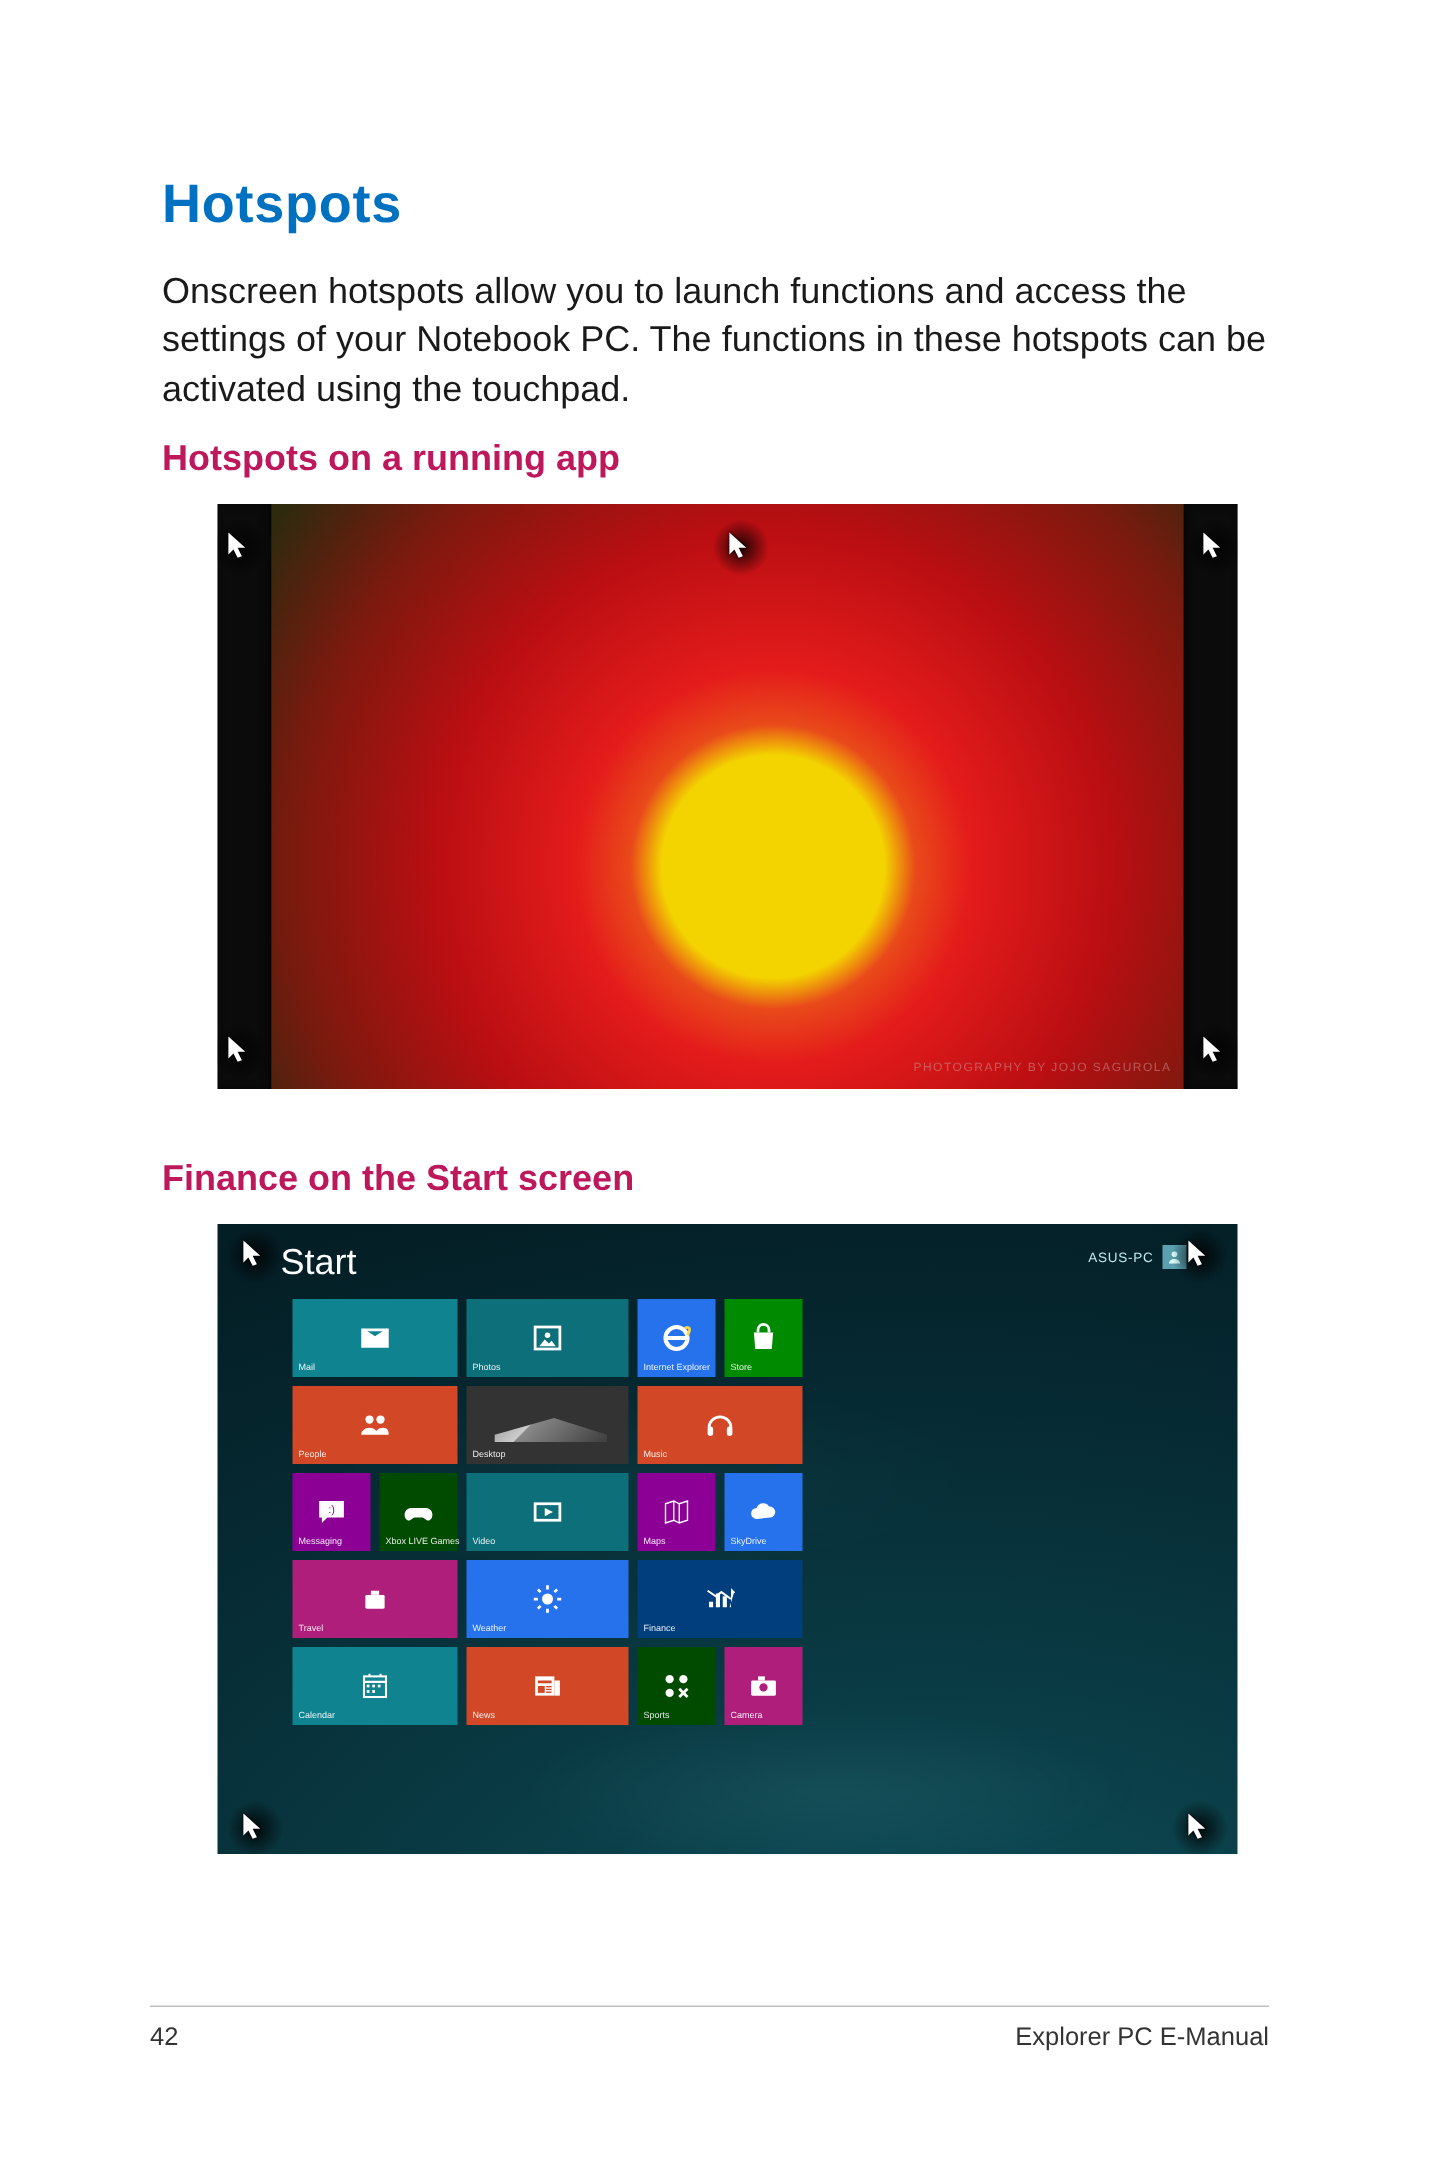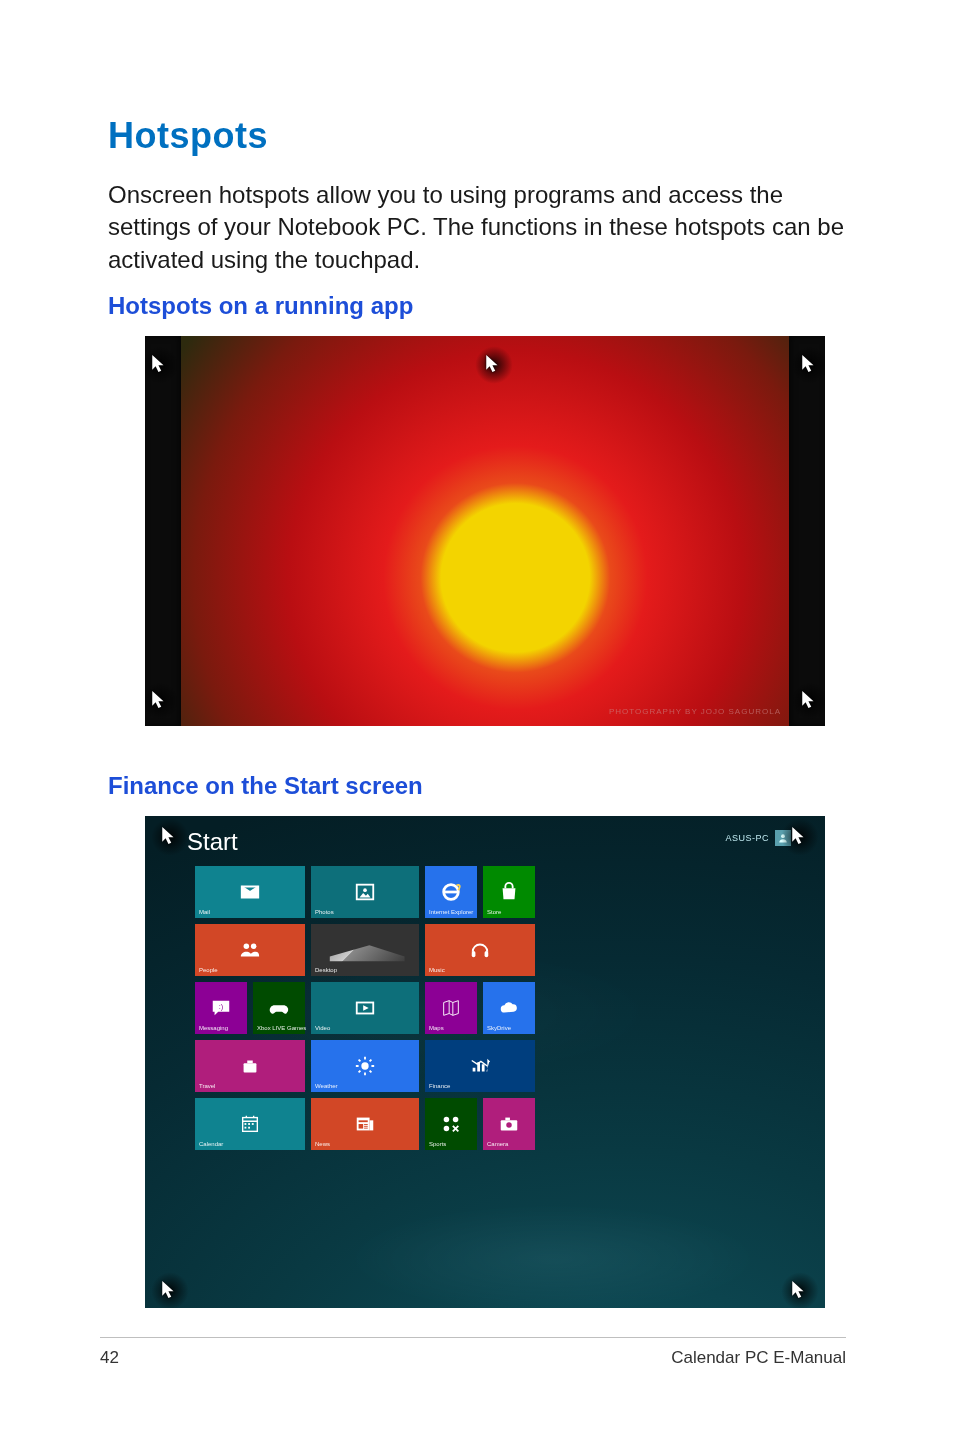--- a/index.html
+++ b/index.html
@@ -1,36 +1,36 @@
 <!DOCTYPE html>
 <html><head>
 <meta charset="utf-8">
 <style>
   * { margin: 0; padding: 0; box-sizing: border-box; }
   html, body { width: 954px; height: 1438px; background: #fff; font-family: "Segoe UI", "Helvetica Neue", Arial, sans-serif; color: #1a1a1a; }
   .page { width: 954px; height: 1438px; position: relative; padding: 115px 92px 0 108px; }
   .h1 { color: #0070c0; font-weight: 700; font-size: 36px; letter-spacing: .5px; margin-bottom: 22px; }
   .body-text { font-size: 24px; line-height: 1.35; margin-bottom: 16px; }
-  .h2 { color: #1d4ed8; font-weight: 700; font-size: 24px; margin-top: 6px; margin-bottom: 16px; }
+  .h2 { color: #be185d; font-weight: 700; font-size: 24px; margin-top: 6px; margin-bottom: 16px; }
 
   
   .shot { position: relative; width: 680px; height: 390px; margin: 0 auto 46px; background: #14532d; overflow: hidden; }
   .shot .sidebar { position: absolute; top: 0; width: 36px; height: 100%; background: #0b0b0b; box-shadow: inset -2px 0 6px rgba(0,0,0,.6); }
   .shot .sidebar.left { left: 0; }
   .shot .sidebar.right { right: 0; box-shadow: inset 2px 0 6px rgba(0,0,0,.6); }
   .shot .photo { position: absolute; left: 36px; right: 36px; top: 0; bottom: 0; background: radial-gradient(circle at 55% 62%, #f3d400 0%, #f3d400 18%, #e94a1a 23%, #e41b1b 32%, #b90e12 55%, #7a1a0e 78%, #2d2a0e 98%); }
   .shot .credit { position: absolute; right: 44px; bottom: 10px; font-size: 8px; letter-spacing: 1px; color: #c88; opacity: .6; text-transform: uppercase; }
 
   
   .cursor { position: absolute; width: 38px; height: 38px; pointer-events: none; }
   .cursor .glow { position: absolute; inset: 0; border-radius: 50%; background: radial-gradient(circle, rgba(0,0,0,.85) 0%, rgba(0,0,0,.3) 45%, rgba(0,0,0,0) 70%); }
   .cursor svg { position: absolute; left: 11px; top: 9px; width: 14px; height: 18px; fill: #fff; filter: drop-shadow(0 0 1px #000); }
 
   
-  .start { position: relative; width: 680px; height: 492px; margin: 15px auto; background: radial-gradient(ellipse 140% 130% at 70% 120%, #0f4f5a 0%, #093942 40%, #062a33 70%, #041e25 100%); overflow: hidden; }
+  .start { position: relative; width: 680px; height: 420px; margin: 15px auto; background: radial-gradient(ellipse 140% 130% at 70% 120%, #0f4f5a 0%, #093942 40%, #062a33 70%, #041e25 100%); overflow: hidden; }
   .start .swirl { position: absolute; inset: 0; opacity: .25; background:
     radial-gradient(ellipse 300px 80px at 60% 90%, rgba(141,220,235,.3), transparent 70%),
     radial-gradient(ellipse 360px 100px at 40% 40%, rgba(141,220,235,.15), transparent 70%); }
   .start .title { position: absolute; left: 42px; top: 12px; color: #fff; font-weight: 300; font-size: 24px; font-family: "Segoe UI Light","Segoe UI",sans-serif; }
   .start .user { position: absolute; right: 34px; top: 14px; display: flex; align-items: center; gap: 6px; }
   .start .user .uname { color: #bfe8ef; font-size: 9px; letter-spacing: .5px; }
   .start .user .avatar { width: 16px; height: 16px; background: #5aa0ae; display: flex; align-items: center; justify-content: center; }
   .start .user .avatar svg { width: 10px; height: 10px; fill: #dff; }
 
   .tiles { position: absolute; left: 50px; top: 50px; display: grid; grid-template-columns: 52px 52px 108px 52px 52px; grid-auto-rows: 52px; gap: 6px; }
@@ -53,21 +53,21 @@
 
   .footer { position: absolute; left: 100px; right: 108px; bottom: 70px; border-top: 1px solid #bfbfbf; padding-top: 10px; display: flex; justify-content: space-between; font-size: 17px; color: #333; }
 </style>
 </head>
 <body>
 
 <div class="page">
 
   <h1 class="h1">Hotspots</h1>
 
-  <p class="body-text">Onscreen hotspots allow you to using programs and access the settings of your Notebook PC. The functions in these hotspots can be activated using the touchpad.</p>
+  <p class="body-text">Onscreen hotspots allow you to launch functions and access the settings of your Notebook PC. The functions in these hotspots can be activated using the touchpad.</p>
 
   <h2 class="h2">Hotspots on a running app</h2>
 
   <div class="shot">
     <div class="sidebar left"></div>
     <div class="photo"></div>
     <div class="sidebar right"></div>
     <span class="credit">Photography by Jojo Sagurola</span>
 
     <div class="cursor" style="left:-4px;  top:10px;">
@@ -296,16 +296,16 @@
     <div class="cursor" style="right:6px; bottom:-2px;">
         <div class="glow"></div>
         <svg viewBox="0 0 12 16">
           <path d="M0 0 L0 13 L3 10 L5.5 15 L8 14 L5.5 9 L10 9 Z"></path>
         </svg>
       </div>
   </div>
 
   <div class="footer">
     <span>42</span>
-    <span>Calendar PC E-Manual</span>
+    <span>Explorer PC E-Manual</span>
   </div>
 
 </div>
 
 </body></html>

